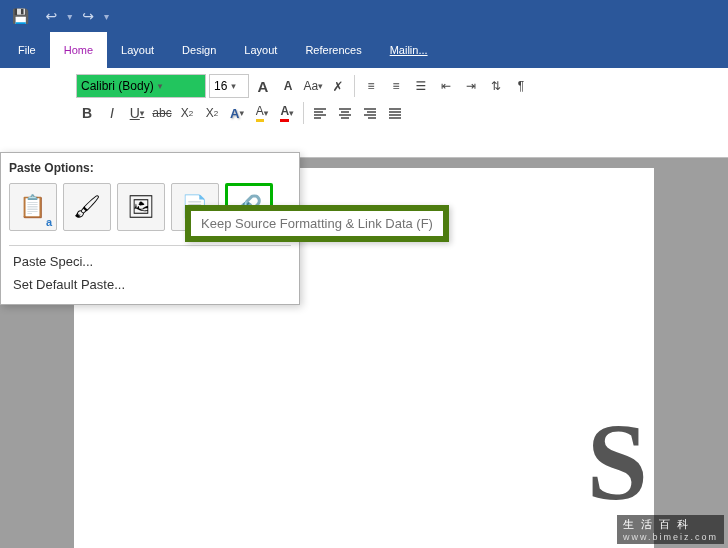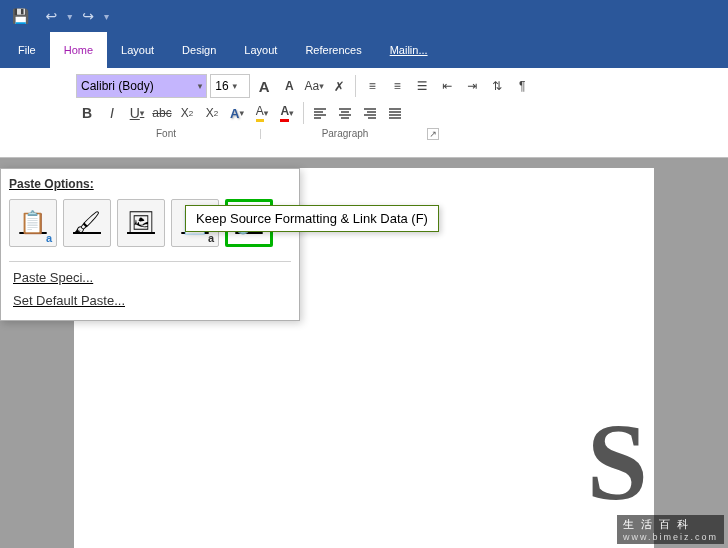--- a/index.html
+++ b/index.html
@@ -63,24 +63,23 @@
       
     }
 
     .font-selector {
       display: flex;
       align-items: center;
       border: 1px solid #c8c8c8;
       height: 24px;
       padding: 0 4px;
       font-size: 12px;
-      background: #c4b5fd;
+      background: #22c55e;
       cursor: pointer;
       min-width: 130px;
-      gap: 40px;
     }
     .font-selector-arrow {
       margin-left: 4px;
       font-size: 9px;
       color: #555;
     }
     .font-size-selector {
       display: flex;
       align-items: center;
       border: 1px solid #c8c8c8;
@@ -142,28 +141,27 @@
     .ps-icon {
       font-size: 14px;
       color: #555;
       cursor: pointer;
     }
 
     
     .paste-dropdown {
       position: absolute;
       left: 0;
-      top: 168px;
+      top: 152px;
       width: 300px;
       background: #fff;
       border: 1px solid #b0b0b0;
       box-shadow: 2px 2px 8px rgba(0,0,0,0.2);
       z-index: 100;
       padding: 8px;
-      text-decoration: underline;
     }
     .paste-dropdown-title {
       font-size: 12px;
       font-weight: 600;
       color: #333;
       margin-bottom: 8px;
     }
     .paste-options-row {
       display: flex;
       gap: 6px;
@@ -199,25 +197,25 @@
       padding: 4px 4px;
       cursor: pointer;
     }
 
     
     .tooltip-box {
       position: absolute;
       left: 185px;
       top: 205px;
       background: #fff;
-      border: 1px solid #4d7c0f;
+      border: 6px solid #4d7c0f;
       box-shadow: 2px 2px 6px rgba(0,0,0,0.2);
       padding: 5px 10px;
       font-size: 13px;
-      color: #000000;
+      color: #737373;
       white-space: nowrap;
       z-index: 200;
     }
 
     
     .watermark {
       position: absolute;
       bottom: 4px;
       right: 4px;
       background: rgba(0,0,0,0.55);
@@ -429,28 +427,20 @@
       <div class="ribbon-btn">
         <svg width="14" height="14" viewBox="0 0 14 14">
             <line x1="1" y1="3" x2="13" y2="3" stroke="#444" stroke-width="1.5"></line>
             <line x1="1" y1="6" x2="13" y2="6" stroke="#444" stroke-width="1.5"></line>
             <line x1="1" y1="9" x2="13" y2="9" stroke="#444" stroke-width="1.5"></line>
             <line x1="1" y1="12" x2="13" y2="12" stroke="#444" stroke-width="1.5"></line>
           </svg>
       </div>
     </div>
 
-    <div style="display:flex; margin-top:2px; padding-left:0px;">
-      <div style="min-width:180px; text-align:center; font-size:10px; color:#666;">Font</div>
-      <div style="width:1px;height:10px;background:#d0d0d0; margin:0 4px; align-self:center;"></div>
-      <div style="min-width:160px; text-align:center; font-size:10px; color:#666;">Paragraph</div>
-      <div style="display:flex;align-items:center; margin-left:2px;">
-        <span style="font-size:9px; color:#666; border:1px solid #c0c0c0; width:12px; height:12px; display:flex; align-items:center; justify-content:center; cursor:pointer;">↗</span>
-      </div>
-    </div>
   </div>
 </div>
 
 <div class="paste-dropdown">
   <div class="paste-dropdown-title">Paste Options:</div>
   <div class="paste-options-row">
 
     <div class="paste-option-btn" title="Keep Source Formatting">
       <span style="font-size:22px;">📋</span>
         <span style="font-size:11px;position:absolute;bottom:2px;right:4px;color:#2b79c7;font-weight:bold;">a</span>

